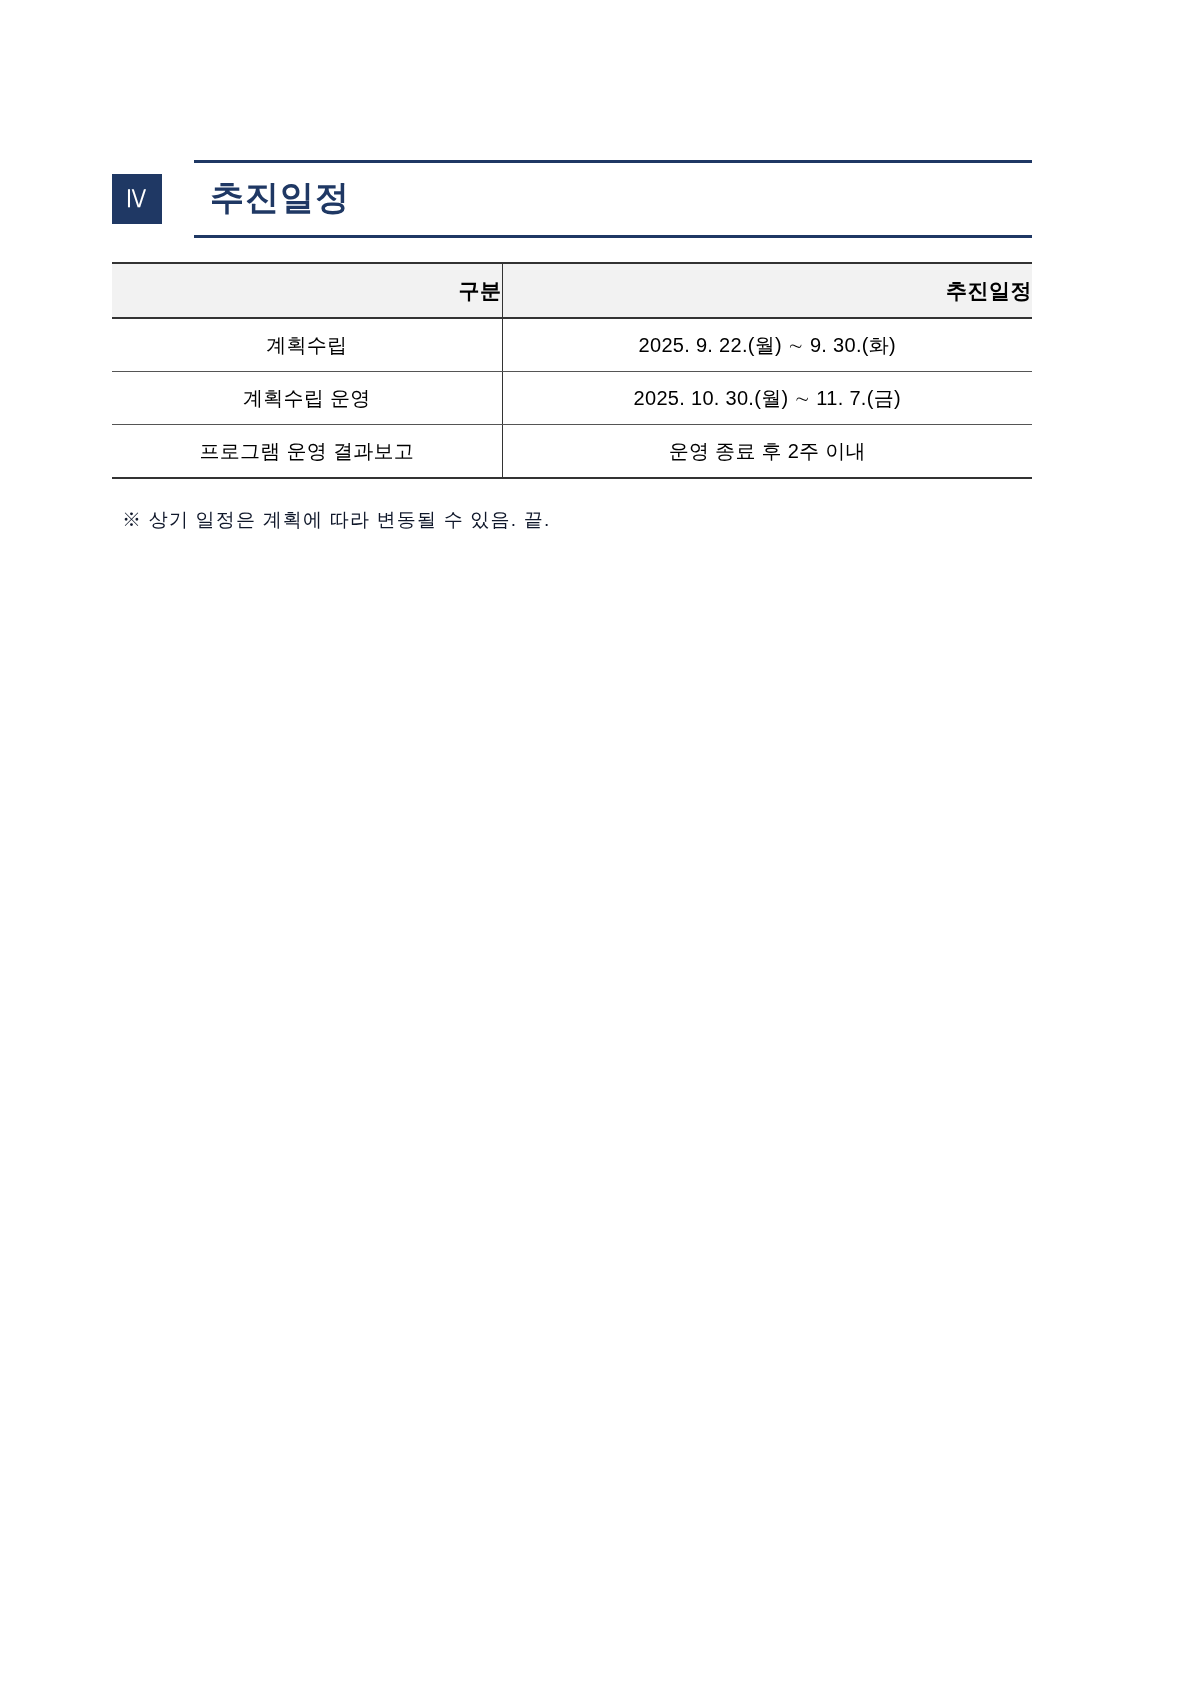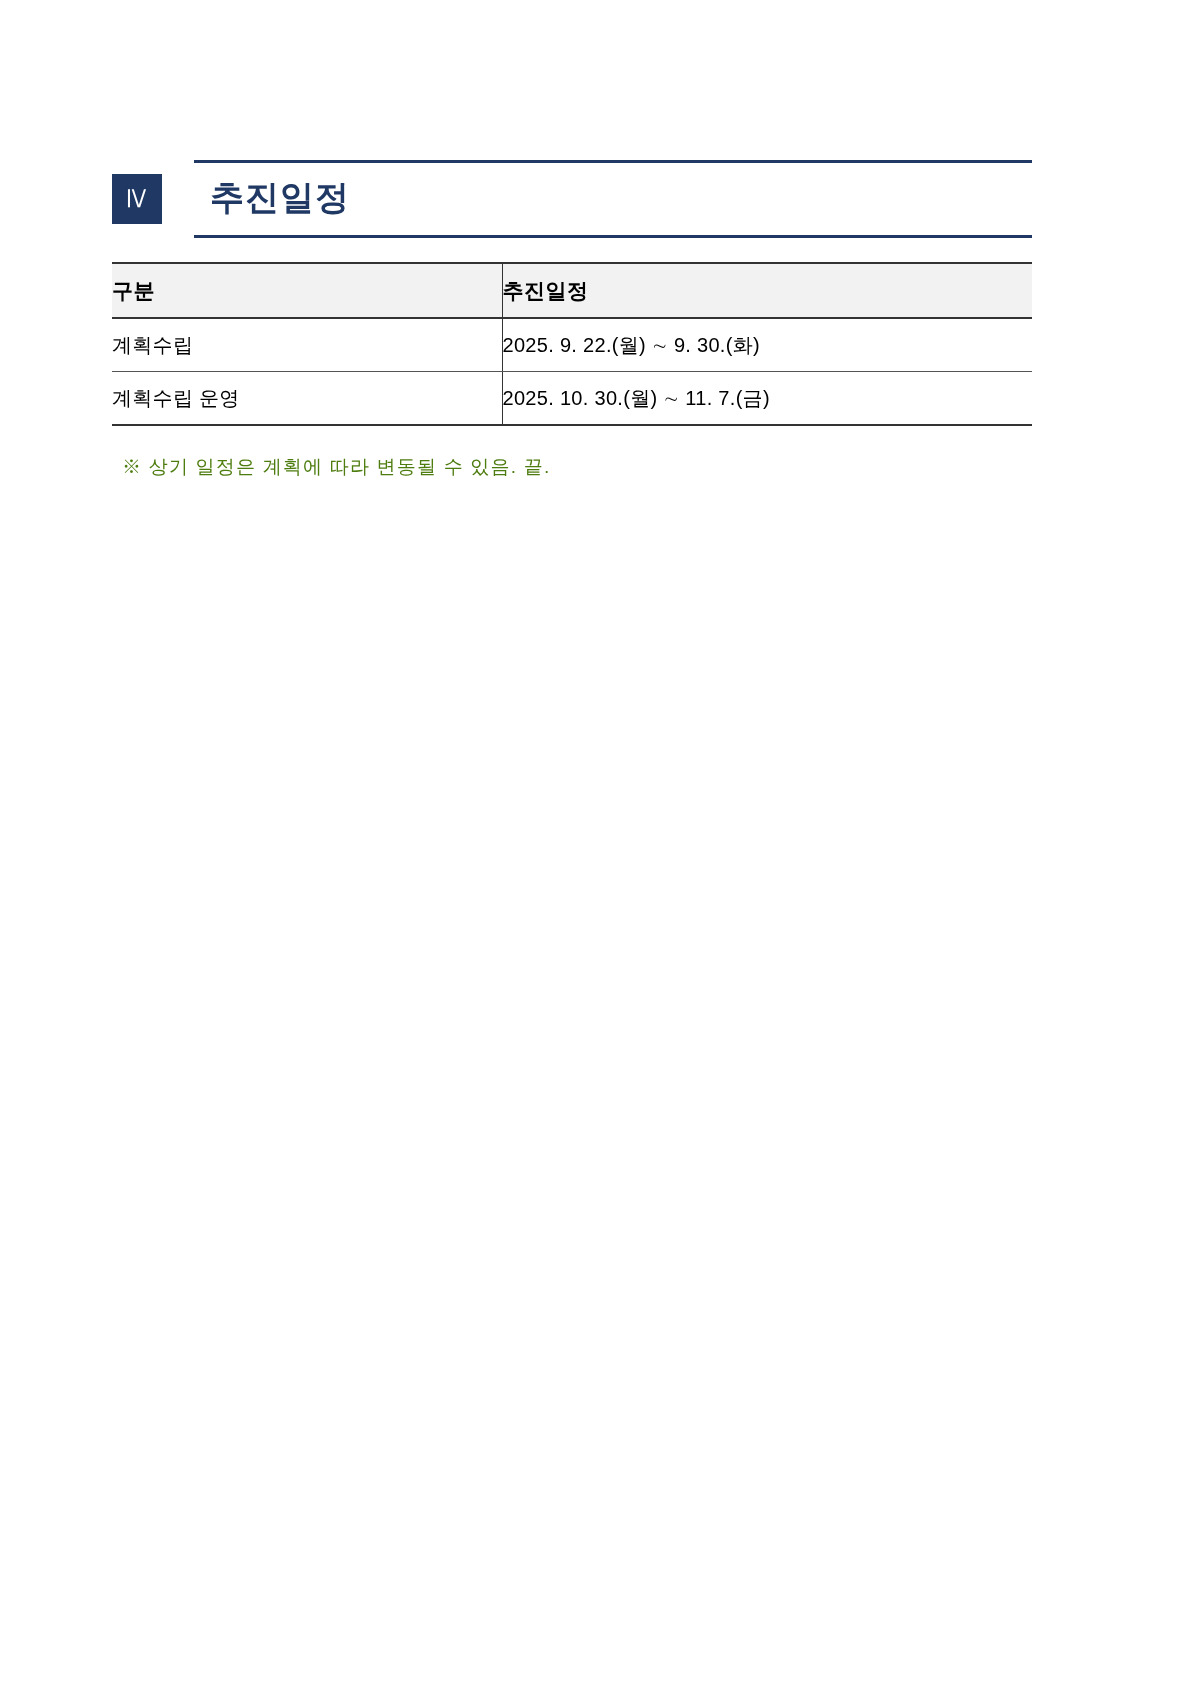--- a/index.html
+++ b/index.html
@@ -78,48 +78,48 @@
   }
   .schedule-table col.c1 { width: 390px; }
   .schedule-table col.c2 { width: 530px; }
 
   .schedule-table thead th {
     background: #f2f2f2;
     border-top: 2.5px solid #333333;
     border-bottom: 2.5px solid #333333;
     font-size: 21px;
     font-weight: bold;
-    text-align: left;
+    text-align: right;
     padding: 13px 0 12px 0;
     letter-spacing: 0.5px;
   }
   .schedule-table thead th.col-left {
     border-right: 1.5px solid #333333;
   }
   .schedule-table tbody td {
     border-bottom: 1.2px solid #555555;
     font-size: 20px;
-    text-align: left;
+    text-align: center;
     padding: 13px 0 12px 0;
     letter-spacing: 0.3px;
   }
   .schedule-table tbody td.col-left {
     border-right: 1.5px solid #333333;
   }
   .schedule-table tbody tr:last-child td {
     border-bottom: 2.5px solid #333333;
   }
 
   
   .footnote {
     margin-top: 28px;
     margin-left: 10px;
     font-size: 19px;
     letter-spacing: 1.2px;
-    color: #4d7c0f;
+    color: #0f172a;
     white-space: nowrap;
   }
 </style>
 </head>
 <body>
 
 <div class="page">
   <div class="content">
 
     <div class="section-header">
@@ -142,19 +142,23 @@
       </thead>
       <tbody>
         <tr>
           <td class="col-left">계획수립</td>
           <td>2025. 9. 22.(월) ∼ 9. 30.(화)</td>
         </tr>
         <tr>
           <td class="col-left">계획수립 운영</td>
           <td>2025. 10. 30.(월) ∼ 11. 7.(금)</td>
         </tr>
+        <tr>
+          <td class="col-left">프로그램 운영 결과보고</td>
+          <td>운영 종료 후 2주 이내</td>
+        </tr>
       </tbody>
     </table>
 
     <div class="footnote">※ 상기 일정은 계획에 따라 변동될 수 있음.  끝.</div>
 
   </div>
 </div>
 
 </body></html>

